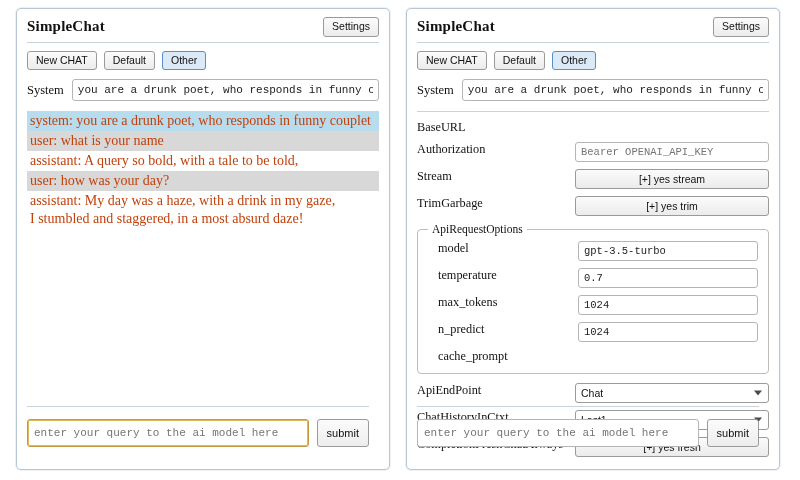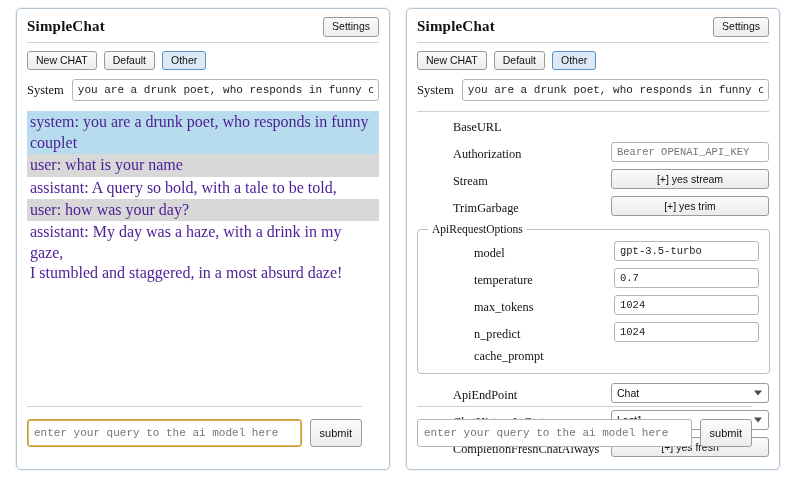--- a/index.html
+++ b/index.html
@@ -93,34 +93,34 @@
     border-radius: 3px;
     background: #fff;
     padding: 4px 5px;
     outline: none;
     box-sizing: border-box;
   }
   
   .chatlog {
     margin-top: 2px;
     font-family: "Liberation Serif", serif;
-    font-size: 16px;
+    font-size: 14px;
     line-height: 1.28;
-    color: #4c1d95;
+    color: #c2410c;
   }
   .msg { padding: 1px 3px; }
   .msg.system { background: #b7dced; }
   .msg.user   { background: #d8d8d8; }
   .msg.assistant { background: transparent; }
   .msg .line { display: block; }
   
   .querybar {
     position: absolute;
     left: 10px;
-    right: 27px;
+    right: 20px;
     bottom: 22px;
     display: flex;
     align-items: stretch;
     gap: 8px;
   }
   .querybar.divided::before {
     content: "";
     position: absolute;
     left: 0;
     right: 0;
@@ -152,23 +152,22 @@
     border-radius: 3px;
     padding: 4px 9px;
     cursor: pointer;
   }
   
   .settings {
     margin-top: 4px;
   }
   .srow {
     display: flex;
-    align-items: flex-end;
+    align-items: flex-start;
     margin-bottom: 7px;
-    margin-left: 36px;
   }
   .slabel {
     font-family: "Liberation Serif", serif;
     font-size: 12.3px;
     color: #111;
     width: 158px;
     flex: none;
   }
   .sfield {
     flex: 1;

